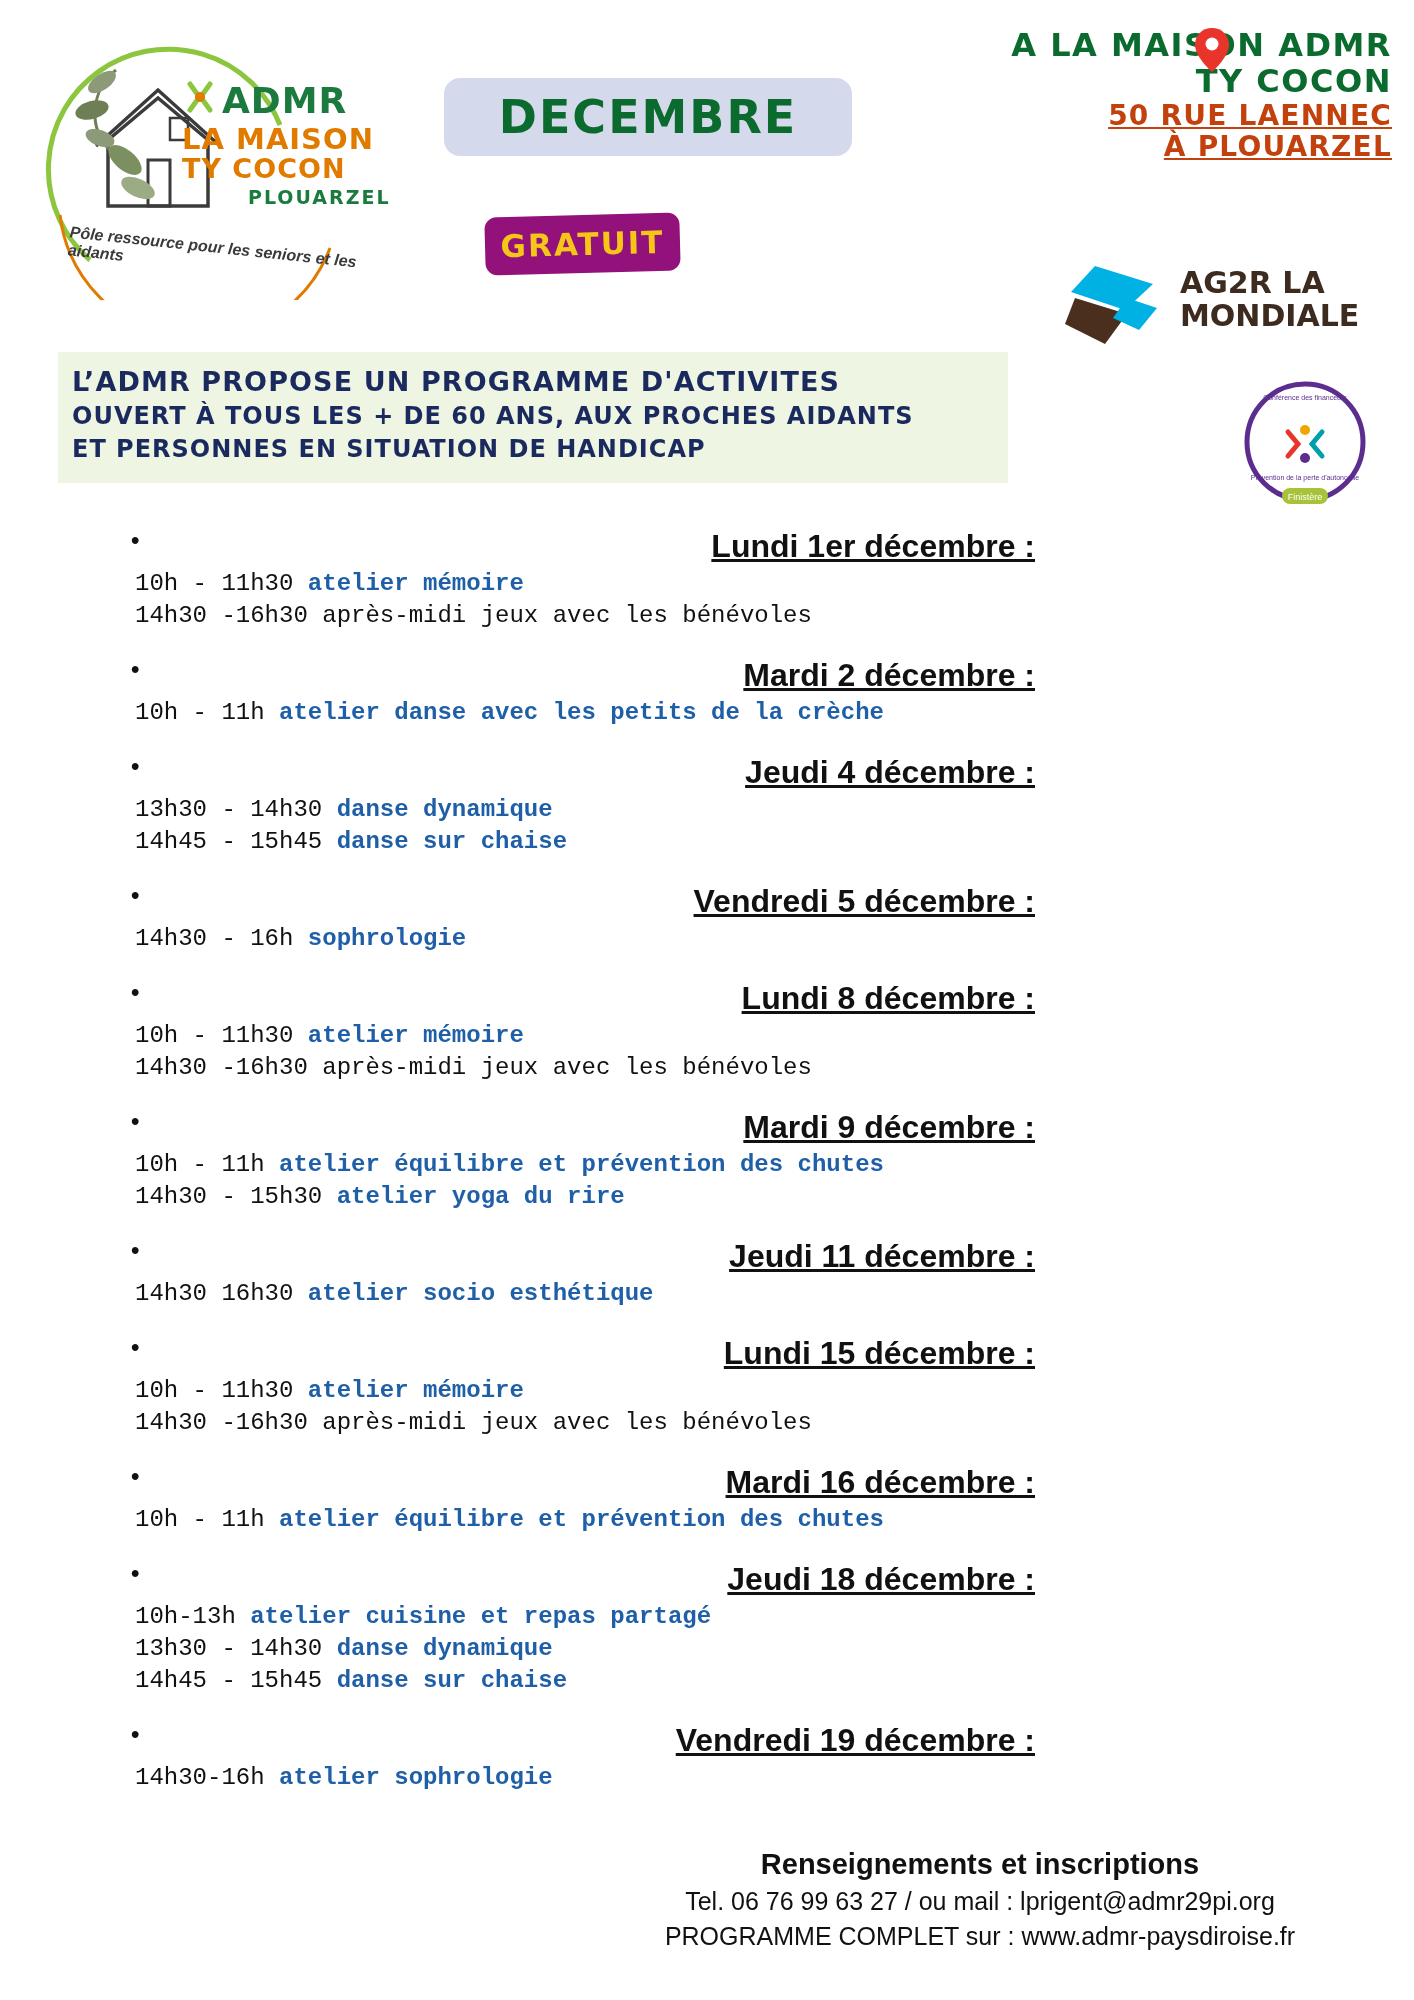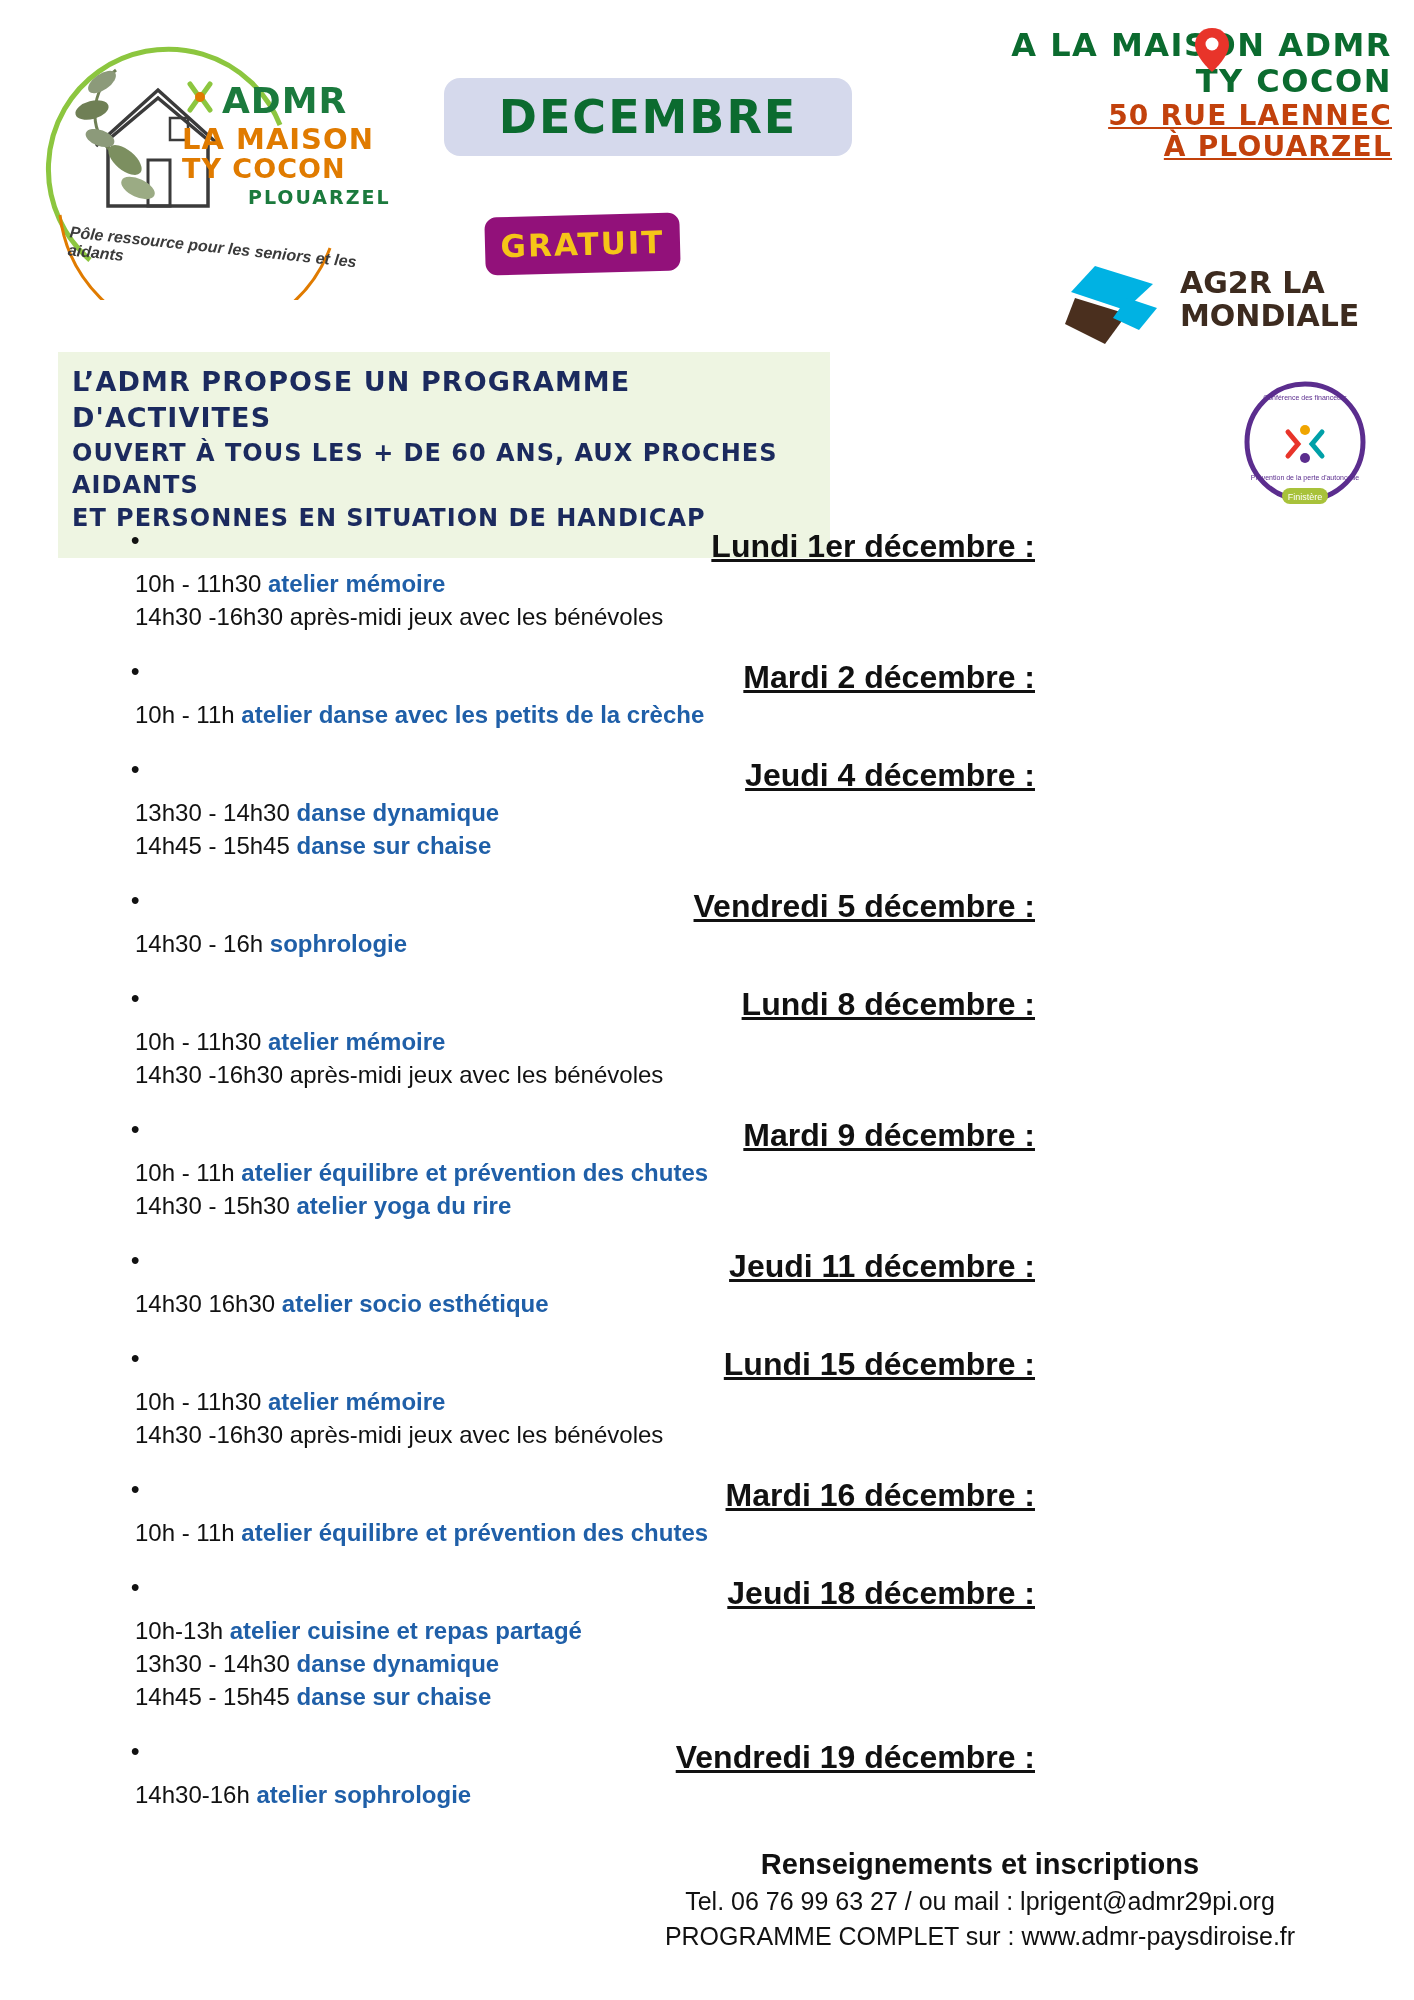--- a/index.html
+++ b/index.html
@@ -75,23 +75,23 @@
   }
   .pin-icon {
     position: absolute;
     left: 340px; top: -2px;
     width: 40px; height: 48px;
   }
 
   .intro {
     position: absolute;
     left: 58px; top: 352px;
-    width: 772px;
+    width: 950px;
     background: #eef5e2;
-    padding: 12px 18px 24px 14px;
+    padding: 12px 18px 18px 14px;
     line-height: 1.35;
   }
   .intro .l1 {
     font-size: 27px; font-weight: bold; letter-spacing: 1.1px;
     color: #1b2a5e;
     font-family: "DejaVu Sans", sans-serif;
   }
   .intro .l2, .intro .l3 {
     font-size: 24px; font-weight: bold; letter-spacing: 1px;
     color: #1b2a5e;
@@ -139,21 +139,21 @@
     position: absolute;
     left: -22px; top: -2px;
     font-size: 24px;
     text-decoration: none;
     color: #111;
   }
   .slot {
     font-size: 24px;
     color: #111;
     margin-top: 5px;
-    font-family: Liberation Sans, sans-serif;
+    font-family: Liberation Mono, monospace;
   }
   .slot .act { color: #1f5fa8; font-weight: bold; }
 
   
   .footer {
     position: absolute;
     left: 560px; top: 1848px;
     width: 840px;
     text-align: center;
   }

